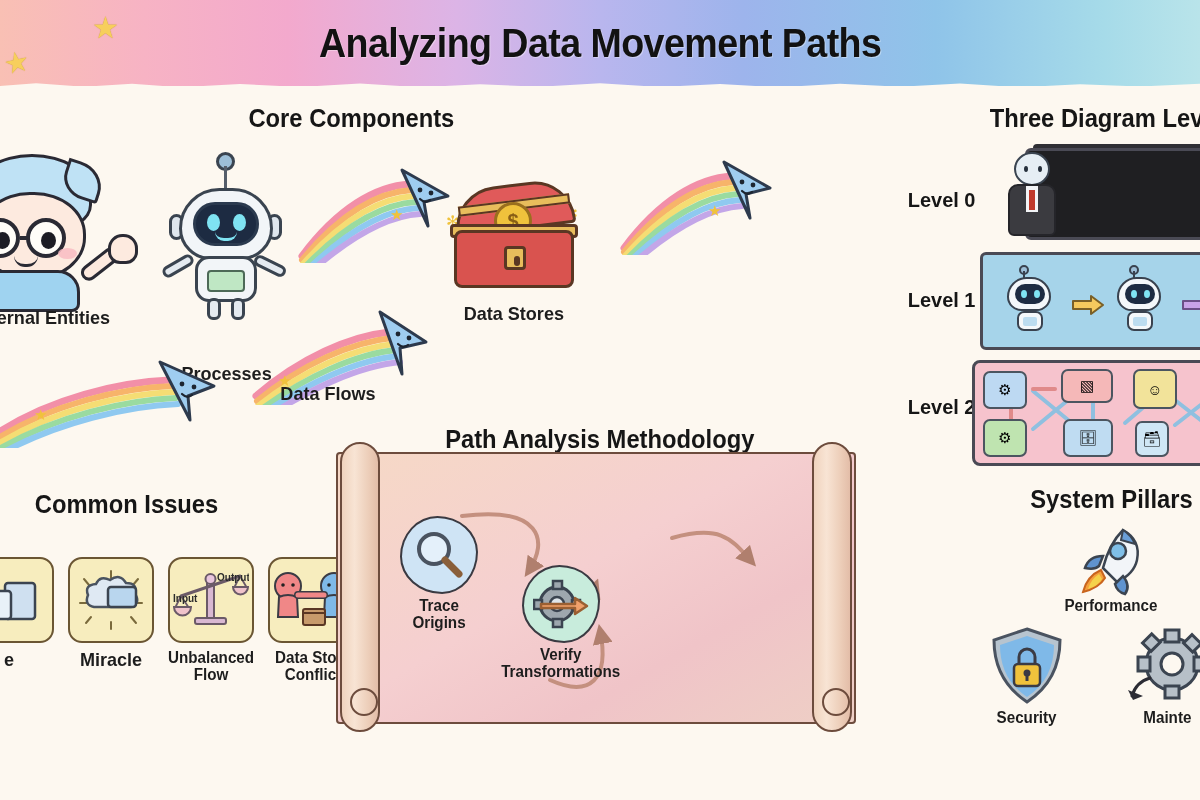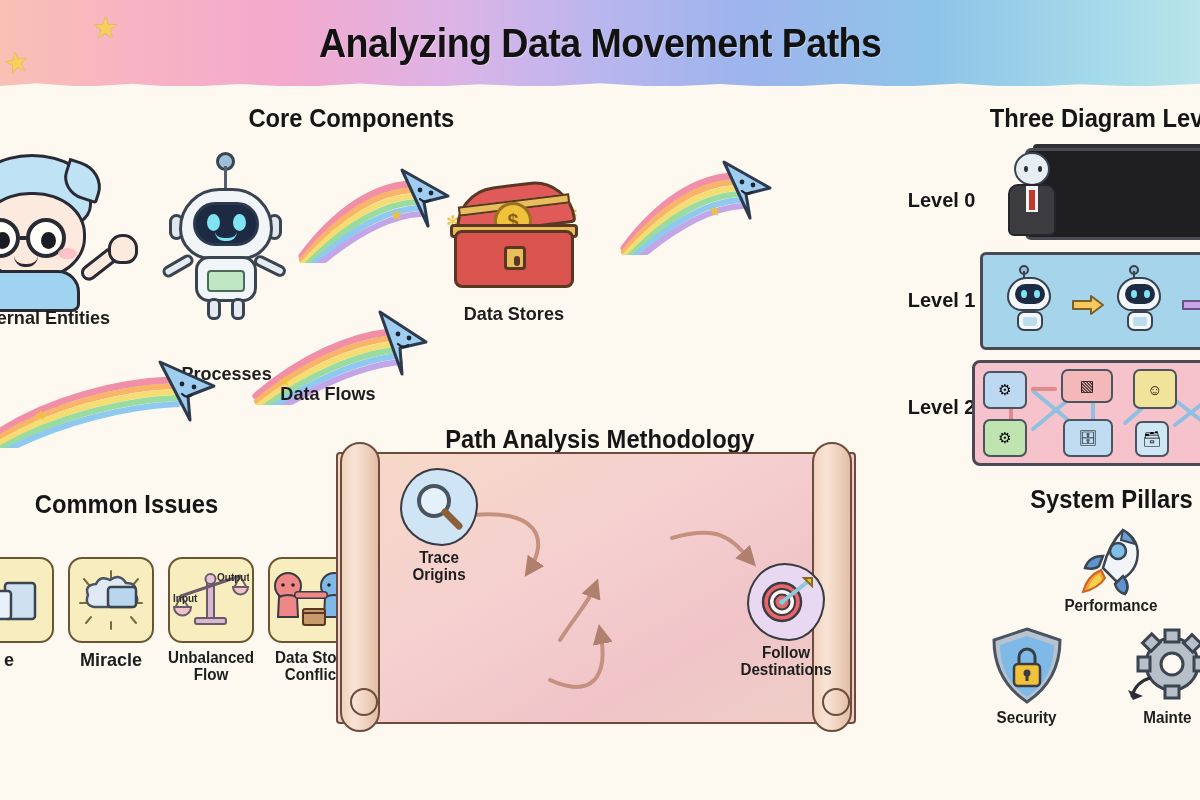--- a/index.html
+++ b/index.html
@@ -487,47 +487,50 @@
       <path d="M160 160 C180 130 190 120 196 104" marker-end="url(#ah)"></path>
       <path d="M272 58 C322 44 332 60 352 82" marker-end="url(#ah)"></path>
     </g>
     <defs>
       <marker id="ah" viewBox="0 0 10 10" refX="7" refY="5" markerWidth="5" markerHeight="5" orient="auto">
         <path d="M0 0 L10 5 L0 10 z" fill="#b07f6e"></path>
       </marker>
     </defs>
   </svg>
 
-  <div class="step" style="left:400px;top:468px;">
+  <div class="step" style="left:400px;top:516px;">
     <div class="blob" style="background:#cfe4f5;">
       <svg width="52" height="52" viewBox="0 0 52 52">
         <circle cx="21" cy="20" r="15" fill="#e4f0fa" stroke="#4a5360" stroke-width="4"></circle>
         <path d="M32 31 L46 45" stroke="#8a5f3a" stroke-width="7" stroke-linecap="round"></path>
       </svg>
     </div>
     <div class="caption small" style="margin-top:4px;">Trace
 Origins</div>
   </div>
 
-
-
-  <div class="step" style="left:738px;top:563px;">
-    <div class="blob" style="background:#e9d8f2;">
+  <div class="step" style="left:498px;top:565px;">
+    <div class="blob" style="background:#c8ecdc;">
       <svg width="56" height="52" viewBox="0 0 56 52">
-        <circle cx="24" cy="26" r="19" fill="#e8656b" stroke="#3b3b44" stroke-width="2.5"></circle>
-        <circle cx="24" cy="26" r="13" fill="#fdf6f0" stroke="#3b3b44" stroke-width="2"></circle>
-        <circle cx="24" cy="26" r="7.5" fill="#e8656b" stroke="#3b3b44" stroke-width="2"></circle>
-        <circle cx="24" cy="26" r="3" fill="#5fc2d8"></circle>
-        <path d="M24 26 L52 4" stroke="#8fc9d8" stroke-width="4" stroke-linecap="round"></path>
-        <path d="M46 2 l8 0 l0 8 z" fill="#f0c23c" stroke="#8a6a1e" stroke-width="2"></path>
+        <circle cx="24" cy="26" r="17" fill="#9ea7ae" stroke="#3b4450" stroke-width="3"></circle>
+        <circle cx="24" cy="26" r="7" fill="#dfe5ea" stroke="#3b4450" stroke-width="2.5"></circle>
+        <g fill="#9ea7ae" stroke="#3b4450" stroke-width="2.5">
+          <rect x="20" y="3" width="9" height="8"></rect>
+            <rect x="20" y="41" width="9" height="8"></rect>
+          <rect x="1" y="22" width="8" height="9"></rect>
+            <rect x="39" y="22" width="8" height="9"></rect>
+        </g>
+        <path d="M8 26 H42 V20 L54 28 L42 36 V30 H8 Z" fill="#f0a06a" stroke="#9a5f32" stroke-width="2.5" stroke-linejoin="round"></path>
       </svg>
     </div>
-    <div class="caption small" style="margin-top:4px;">Follow
-Destinations</div>
-  </div>
+    <div class="caption small" style="margin-top:4px;">Verify
+Transformations</div>
+  </div>
+
+
 
   <div class="section-title" id="pillars-title">System Pillars</div>
 
   <div class="pillar" style="left:1062px;top:524px;">
     <svg width="76" height="72" viewBox="0 0 76 72">
       <path d="M50 6 q18 10 14 30 q-3 14 -20 22 l-14 -14 q6 -24 20 -38 z" fill="#f2f5f8" stroke="#3b4450" stroke-width="2.5"></path>
       <path d="M50 6 q8 5 12 14 l-14 -4 z" fill="#6a9fd8" stroke="#3b4450" stroke-width="2"></path>
       <circle cx="45" cy="27" r="8" fill="#7fbfe8" stroke="#3b4450" stroke-width="2.5"></circle>
       <path d="M30 32 q-14 0 -18 12 q10 2 14 -2 z" fill="#5f93cf" stroke="#3b4450" stroke-width="2.5"></path>
       <path d="M50 52 q8 10 2 18 q-8 -2 -10 -10 z" fill="#5f93cf" stroke="#3b4450" stroke-width="2.5"></path>

